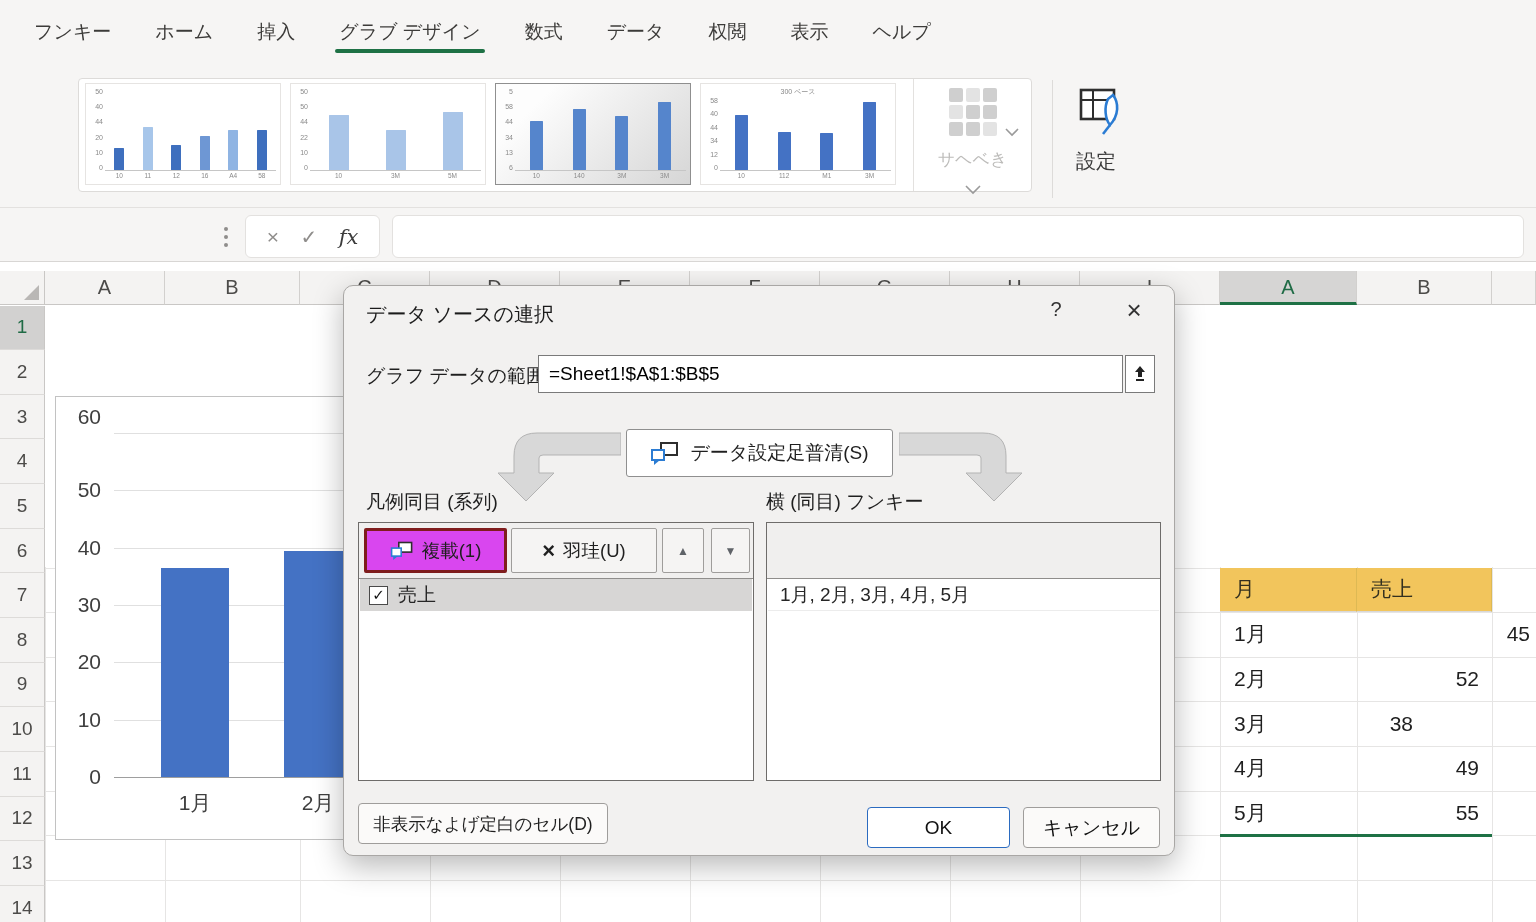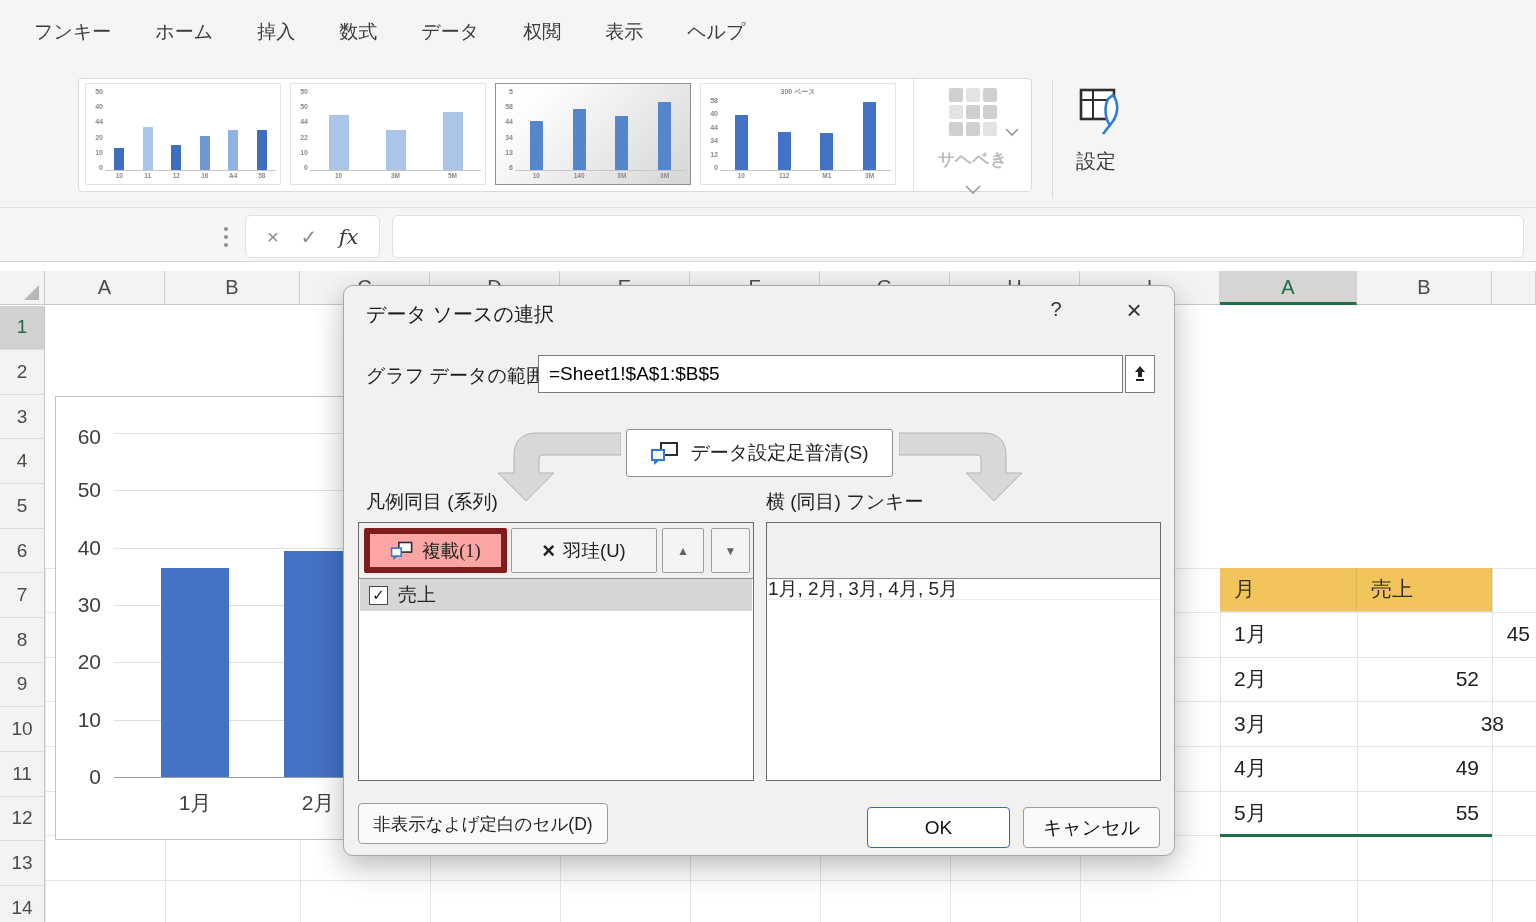--- a/index.html
+++ b/index.html
@@ -12,21 +12,21 @@
   }
   
   .top-strip{position:absolute;left:0;top:0;width:1536px;height:262px;background:#f6f5f4;}
   .ribbon-border1{position:absolute;left:0;top:207px;width:1536px;height:1px;background:#e3e1df;}
   .ribbon-border2{position:absolute;left:0;top:261px;width:1536px;height:1px;background:#d8d6d4;}
   #ribbon-tabs{position:absolute;left:14px;top:0;height:66px;display:flex;align-items:center;gap:4px;}
   .rtab{padding:8px 20px 10px 20px;font-size:19px;color:#3c3b39;cursor:default;white-space:nowrap;}
   .rtab.active{position:relative;}
   .rtab.active::after{content:"";position:absolute;left:16px;right:16px;bottom:2px;height:4px;background:#1e7145;border-radius:2px;}
   
-  .gallery{position:absolute;left:78px;top:78px;width:952px;height:112px;background:#ffffff;border:1px solid #dddbd9;border-radius:4px;display:flex;font-weight:bold;}
+  .gallery{position:absolute;left:78px;top:78px;width:952px;height:112px;background:#ffffff;border:1px solid #dddbd9;border-radius:4px;display:flex;}
   #gallery-thumbs{display:flex;gap:9px;padding:4px 6px;flex:1;}
   .thumb{width:196px;height:102px;background:#fff;border:1px solid #e6e4e2;position:relative;display:flex;flex-direction:column;padding:3px 4px;box-sizing:border-box;}
   .thumb.sel{background:linear-gradient(135deg,#fdfdfd 20%,#d6d6d6 100%);border:1px solid #8f8f8f;}
   .th-title{font-size:7px;color:#888;text-align:center;height:9px;line-height:9px;}
   .th-plot{flex:1;display:flex;min-height:0;}
   .th-yaxis{display:flex;flex-direction:column;justify-content:space-between;font-size:7px;color:#8a8a8a;width:15px;text-align:right;padding:1px 2px 10px 0;box-sizing:border-box;}
   .th-barswrap{flex:1;display:flex;flex-direction:column;min-width:0;}
   .th-bars{flex:1;display:flex;align-items:flex-end;border-bottom:1px solid #c6c6c6;}
   .th-slot{flex:1;display:flex;justify-content:center;align-items:flex-end;height:100%;}
   .th-bar{border-radius:0.5px;}
@@ -83,38 +83,39 @@
   .dlg-close{position:absolute;left:776px;top:9px;width:28px;text-align:center;font-size:26px;color:#333;line-height:30px;}
   .dlg-rangelbl{position:absolute;left:22px;top:77px;font-size:19px;color:#1f1f1f;}
   .dlg-rangeinput{position:absolute;left:194px;top:69px;width:585px;height:38px;background:#fff;border:1px solid #7a7a7a;box-sizing:border-box;font-size:19px;padding:0 10px;font-family:inherit;outline:none;}
   .dlg-rangebtn{position:absolute;left:781px;top:69px;width:30px;height:38px;background:#fff;border:1px solid #7a7a7a;box-sizing:border-box;display:flex;align-items:center;justify-content:center;}
   .dlg-arrow{position:absolute;top:139px;}
   .dlg-switch{position:absolute;left:282px;top:143px;width:265px;height:46px;background:#fff;border:1px solid #8f8f8f;border-radius:3px;display:flex;align-items:center;justify-content:center;gap:10px;font-size:19px;color:#1f1f1f;}
   .dlg-seclbl{position:absolute;top:203px;font-size:19px;color:#1f1f1f;}
   .panel{position:absolute;top:236px;height:259px;background:#fff;border:1px solid #6e6c6a;box-sizing:border-box;}
   .panel-strip{position:absolute;left:0;top:0;right:0;height:56px;background:#f0efee;border-bottom:1px solid #8f8d8b;box-sizing:border-box;}
   .pbtn{position:absolute;top:5px;height:45px;border:1px solid #9f9d9b;background:#f5f4f3;border-radius:2px;display:flex;align-items:center;justify-content:center;gap:8px;font-size:18.5px;color:#1f1f1f;box-sizing:border-box;}
-  .pbtn.primary{background:#fca5a5;border:6px solid #7f1d1d;font-family:Liberation Serif, serif;}
+  .pbtn.primary{background:#d946ef;border:3px solid #7f1d1d;}
   .pbtn .xglyph{font-size:22px;font-weight:600;line-height:20px;}
   .pbtn .arr{font-size:12px;color:#5f6368;}
   .list-row-sel{position:absolute;left:1px;right:1px;top:56px;height:32px;background:#d7d6d5;display:flex;align-items:center;gap:10px;padding-left:9px;box-sizing:border-box;font-size:19px;}
   .chkbox{width:19px;height:19px;background:#fff;border:1.5px solid #4a4a4a;box-sizing:border-box;display:flex;align-items:center;justify-content:center;font-size:15px;color:#111;}
-  .list-row{position:absolute;left:1px;right:1px;top:56px;height:21px;border-bottom:1px solid #ececec;display:flex;align-items:center;box-sizing:border-box;font-size:19px;background:#fff;}
+  .list-row{position:absolute;left:1px;right:1px;top:56px;height:32px;border-bottom:1px solid #ececec;display:flex;align-items:center;padding-left:12px;box-sizing:border-box;font-size:19px;background:#fff;}
   .dlg-hidden-btn{position:absolute;left:14px;top:517px;width:248px;height:39px;background:#fbfaf9;border:1px solid #9f9d9b;border-radius:4px;font-size:17.5px;color:#1f1f1f;display:flex;align-items:center;justify-content:center;}
   .dlg-ok{position:absolute;left:523px;top:521px;width:141px;height:39px;background:#fff;border:1.5px solid #2b6bc0;border-radius:4px;font-size:19px;color:#111;display:flex;align-items:center;justify-content:center;}
   .dlg-cancel{position:absolute;left:679px;top:521px;width:135px;height:39px;background:#fbfaf9;border:1px solid #9f9d9b;border-radius:4px;font-size:19px;color:#111;display:flex;align-items:center;justify-content:center;}
 </style>
 </head>
 <body>
 
 <div class="top-strip">
   <div id="ribbon-tabs">
       <div class="rtab">フンキー</div>
       <div class="rtab">ホーム</div>
       <div class="rtab">掉入</div>
+      <div class="rtab active">グラブ デザイン</div>
       <div class="rtab">数式</div>
       <div class="rtab">データ</div>
       <div class="rtab">权閲</div>
       <div class="rtab">表示</div>
       <div class="rtab">ヘルプ</div>
     </div>
 
   <div class="gallery">
     <div id="gallery-thumbs">
         <div class="thumb">
@@ -338,21 +339,21 @@
       <div class="gline" style="left: 45px; top: 618px; width: 1491px; height: 1px;"></div>
     </div>
   <div id="table-layer">
       <div class="tcell hdr txt" style="left: 1220px; width: 137px; top: 305.5px; height: 44.64px;">月</div>
       <div class="tcell hdr txt" style="left: 1357px; width: 135px; top: 305.5px; height: 44.64px;">売上</div>
       <div class="tcell txt" style="left: 1220px; width: 137px; top: 350.1px; height: 44.64px;">1月</div>
       <div class="tcell num" style="left: 1408px; width: 135px; top: 350.1px; height: 44.64px;">45</div>
       <div class="tcell txt" style="left: 1220px; width: 137px; top: 394.8px; height: 44.64px;">2月</div>
       <div class="tcell num" style="left: 1357px; width: 135px; top: 394.8px; height: 44.64px;">52</div>
       <div class="tcell txt" style="left: 1220px; width: 137px; top: 439.4px; height: 44.64px;">3月</div>
-      <div class="tcell num" style="left: 1382px; width: 135px; top: 439.4px; height: 44.64px;">38</div>
+      <div class="tcell num" style="left: 1291px; width: 135px; top: 439.4px; height: 44.64px;">38</div>
       <div class="tcell txt" style="left: 1220px; width: 137px; top: 484.1px; height: 44.64px;">4月</div>
       <div class="tcell num" style="left: 1357px; width: 135px; top: 484.1px; height: 44.64px;">49</div>
       <div class="tcell txt" style="left: 1220px; width: 137px; top: 528.7px; height: 44.64px;">5月</div>
       <div class="tcell num" style="left: 1357px; width: 135px; top: 528.7px; height: 44.64px;">55</div>
       <div class="green-underline" style="left: 1220px; top: 572.3px; width: 272px; height: 2.5px;"></div>
     </div>
 </div>
 <div class="corner">
     <div class="tri"></div>
   </div>
@@ -381,21 +382,21 @@
     <div class="rowhdr" style="top: 618px; height: 44.64px;">8</div>
     <div class="rowhdr" style="top: 662.6px; height: 44.64px;">9</div>
     <div class="rowhdr" style="top: 707.3px; height: 44.64px;">10</div>
     <div class="rowhdr" style="top: 751.9px; height: 44.64px;">11</div>
     <div class="rowhdr" style="top: 796.5px; height: 44.64px;">12</div>
     <div class="rowhdr" style="top: 841.2px; height: 44.64px;">13</div>
     <div class="rowhdr" style="top: 885.8px; height: 44.64px;">14</div>
   </div>
 
 <div class="chartbox" id="main-chart">
-    <div class="c-ylab" style="top: 28px;">60</div>
+    <div class="c-ylab" style="top: 8px;">60</div>
     <div class="c-grid" style="top: 36px;"></div>
     <div class="c-ylab" style="top: 81.3px;">50</div>
     <div class="c-grid" style="top: 93.3px;"></div>
     <div class="c-ylab" style="top: 138.6px;">40</div>
     <div class="c-grid" style="top: 150.6px;"></div>
     <div class="c-ylab" style="top: 195.9px;">30</div>
     <div class="c-grid" style="top: 207.9px;"></div>
     <div class="c-ylab" style="top: 253.2px;">20</div>
     <div class="c-grid" style="top: 265.2px;"></div>
     <div class="c-ylab" style="top: 310.5px;">10</div>

